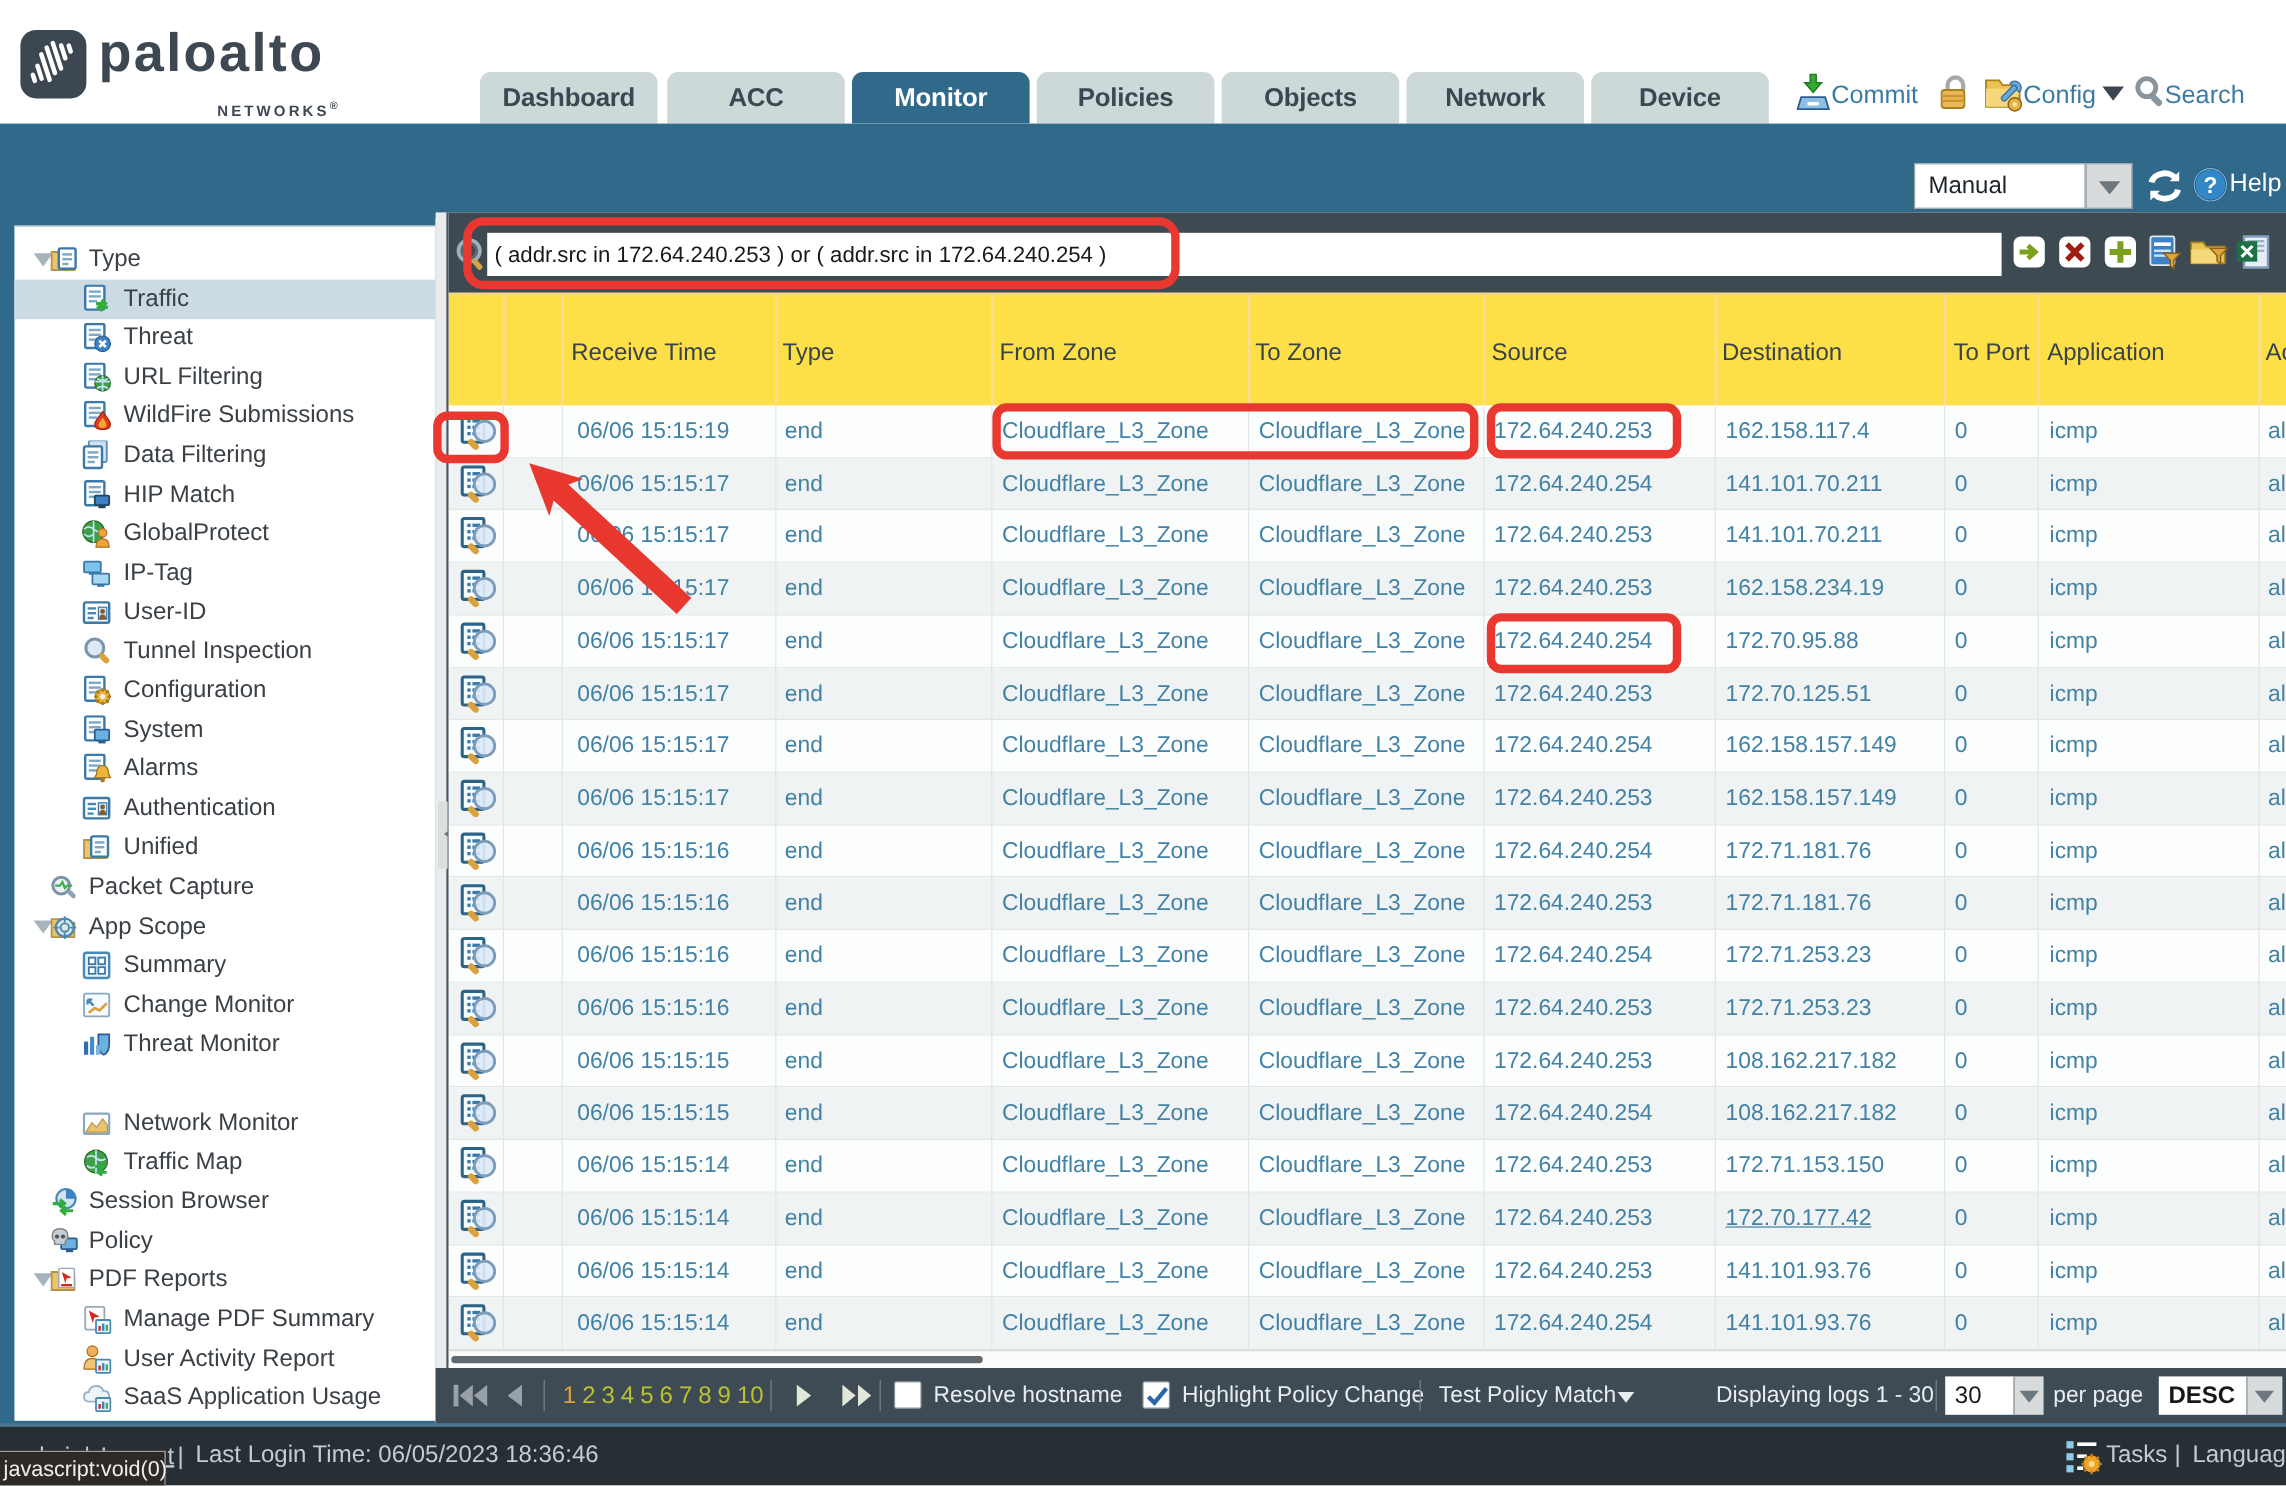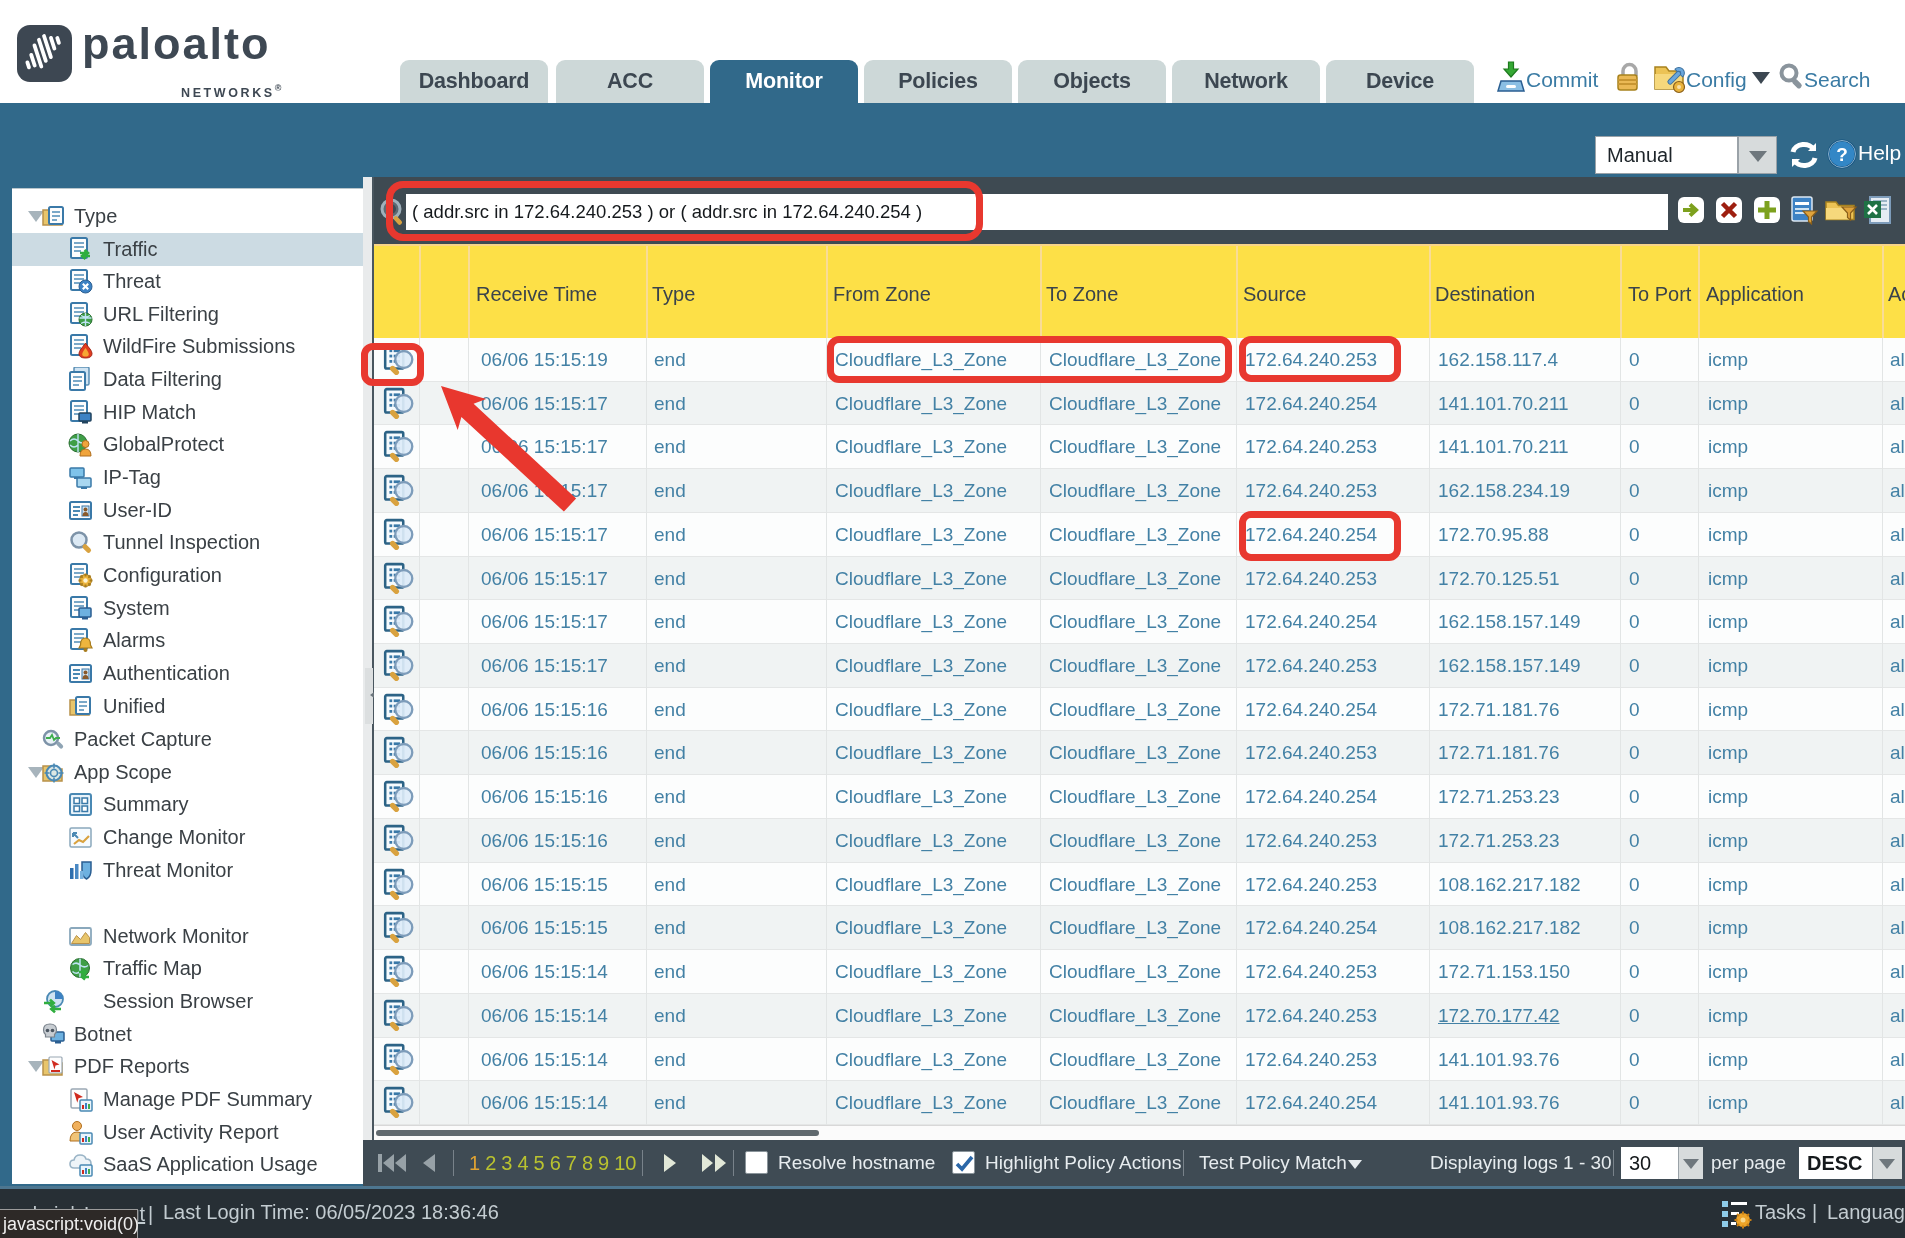--- a/index.html
+++ b/index.html
@@ -377,31 +377,31 @@
       </svg>
 <span class="lbl" style="left:91px;">Traffic Map</span>
 </div>
 <div class="ti" style="top:796px;">
 <svg class="ticon" style="left:29px;" viewBox="0 0 25 25">
         <circle cx="14" cy="10" r="8" fill="#cfe3f2" stroke="#4a89b4" stroke-width="1.8"></circle>
         <path d="M14 2 a8 8 0 0 1 8 8 l-8 0z" fill="#3d82c4"></path>
         <path d="M3 14 h9 m-3 -3.4 l3.8 3.4 -3.8 3.4" stroke="#2fae3e" stroke-width="2.6" fill="none"></path>
         <path d="M20 20 h-9 m3 3.4 l-3.8 -3.4 3.8 -3.4" stroke="#2fae3e" stroke-width="2.6" fill="none"></path>
       </svg>
-<span class="lbl" style="left:62px;margin-left:29px;">Session Browser</span>
+<span class="lbl" style="left:62px;">Session Browser</span>
 </div>
 <div class="ti" style="top:829px;">
 <svg class="ticon" style="left:29px;" viewBox="0 0 25 25">
         <rect x="10" y="10" width="13" height="9" rx="1" fill="#6db1e0" stroke="#2a5e91" stroke-width="1.5"></rect>
         <rect x="14" y="19" width="6" height="2.5" fill="#2a5e91"></rect>
         <path d="M9 2 q6.5 0 6.5 6 q0 3 -2 4.5 v2.5 h-9 v-2.5 q-2 -1.5 -2 -4.5 q0 -6 6.5 -6z" fill="#c8cdd2" stroke="#7a838c" stroke-width="1.2"></path>
         <circle cx="6.5" cy="8.5" r="1.8" fill="#4a5560"></circle>
         <circle cx="11.5" cy="8.5" r="1.8" fill="#4a5560"></circle>
       </svg>
-<span class="lbl" style="left:62px;">Botnet</span>
+<span class="lbl" style="left:62px;">Policy</span>
 </div>
 <div class="ti" style="top:861px;">
 <span class="tw"></span>
 <svg class="ticon" style="left:29px;" viewBox="0 0 25 25">
         <path d="M2 6 h8 l2 3 h9 v12 h-19 z" fill="#e8c56b" stroke="#b8914a" stroke-width="1.5"></path>
         <rect x="8" y="3" width="13" height="16" rx="1" fill="#fdfdfd" stroke="#9aa8b4" stroke-width="1.2"></rect>
         <path d="M10.5 6 l8 4.5 -4 1 -1 4z" fill="#d02a1e"></path>
         <rect x="10" y="16" width="9" height="2" fill="#d02a1e"></rect>
       </svg>
 <span class="lbl" style="left:62px;">PDF Reports</span>
@@ -969,21 +969,21 @@
       <path d="M2 2 L13 11 L2 20z" fill="#e2e8d8"></path>
       <path d="M15 2 L26 11 L15 20z" fill="#e2e8d8"></path>
     </svg>
 <div class="psep" style="left:370px;"></div>
 <div style="position:absolute;left:382px;top:11px;width:23px;height:23px;background:#fff;border:1px solid #8a949a;border-radius:2px;"></div>
 <div class="ptxt" style="left:415px;">Resolve hostname</div>
 <div style="position:absolute;left:589px;top:11px;width:23px;height:23px;background:#fff;border:1px solid #8a949a;border-radius:2px;">
 <svg width="23" height="23" viewBox="0 0 23 23">
         <path d="M4 12 l5 5 L19 5" stroke="#2b67a8" stroke-width="3.6" fill="none"></path>
       </svg></div>
-<div class="ptxt" style="left:622px;">Highlight Policy Actions</div>
+<div class="ptxt" style="left:622px;">Highlight Policy Change</div>
 <div class="psep" style="left:820px;"></div>
 <div class="ptxt" style="left:836px;">Test Policy Match</div>
 <div style="position:absolute;left:985px;top:20px;border:7px solid transparent;border-top:9px solid #e7ecef;"></div>
 <div class="ptxt" style="left:1067px;">Displaying logs 1 - 30</div>
 <div class="psep" style="left:1250px;"></div>
 <div style="position:absolute;left:1258px;top:7px;width:57px;height:32px;background:#fff;color:#15191c;font-size:20px;line-height:32px;padding-left:8px;">30</div>
 <div style="position:absolute;left:1315px;top:7px;width:25px;height:32px;background:#d7dbdc;border-left:1px solid #9aa2a8;">
 <div style="position:absolute;left:4px;top:12px;border:8px solid transparent;border-top:10px solid #6e777d;"></div>
     </div>
 <div class="ptxt" style="left:1348px;">per page</div>

